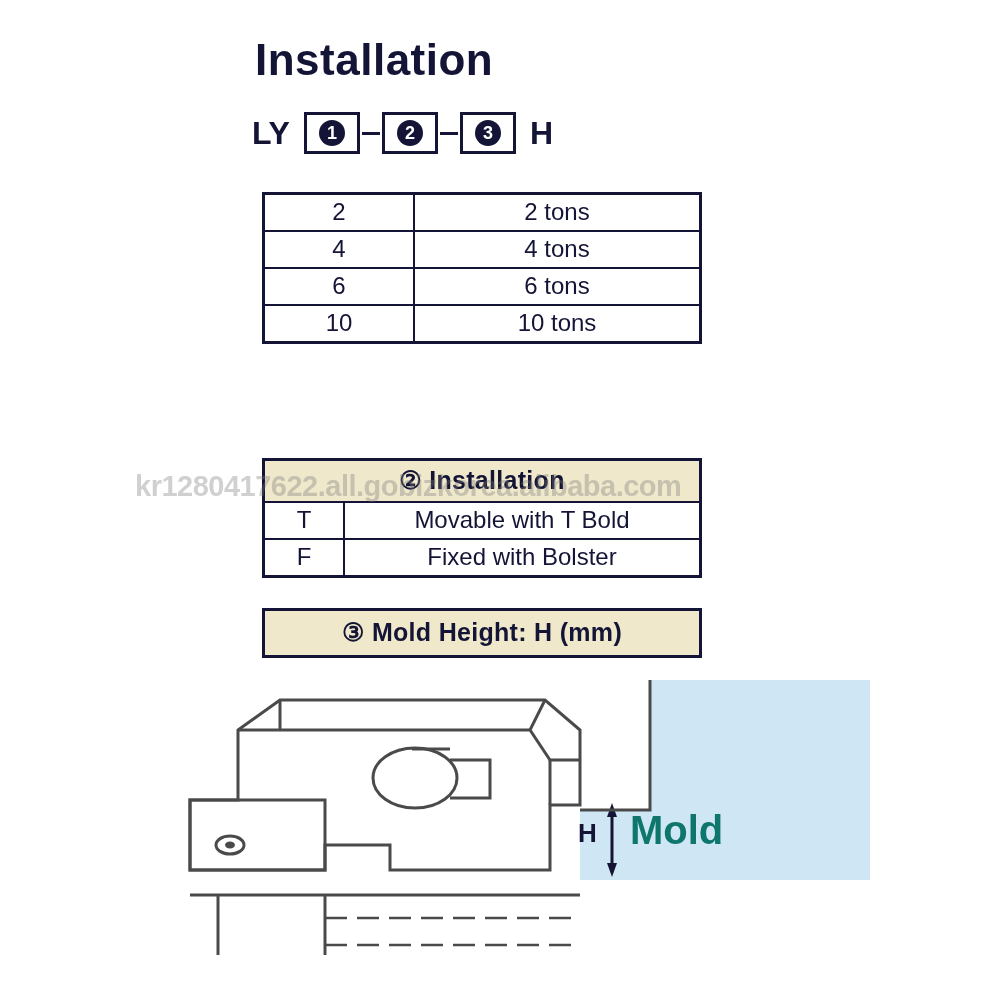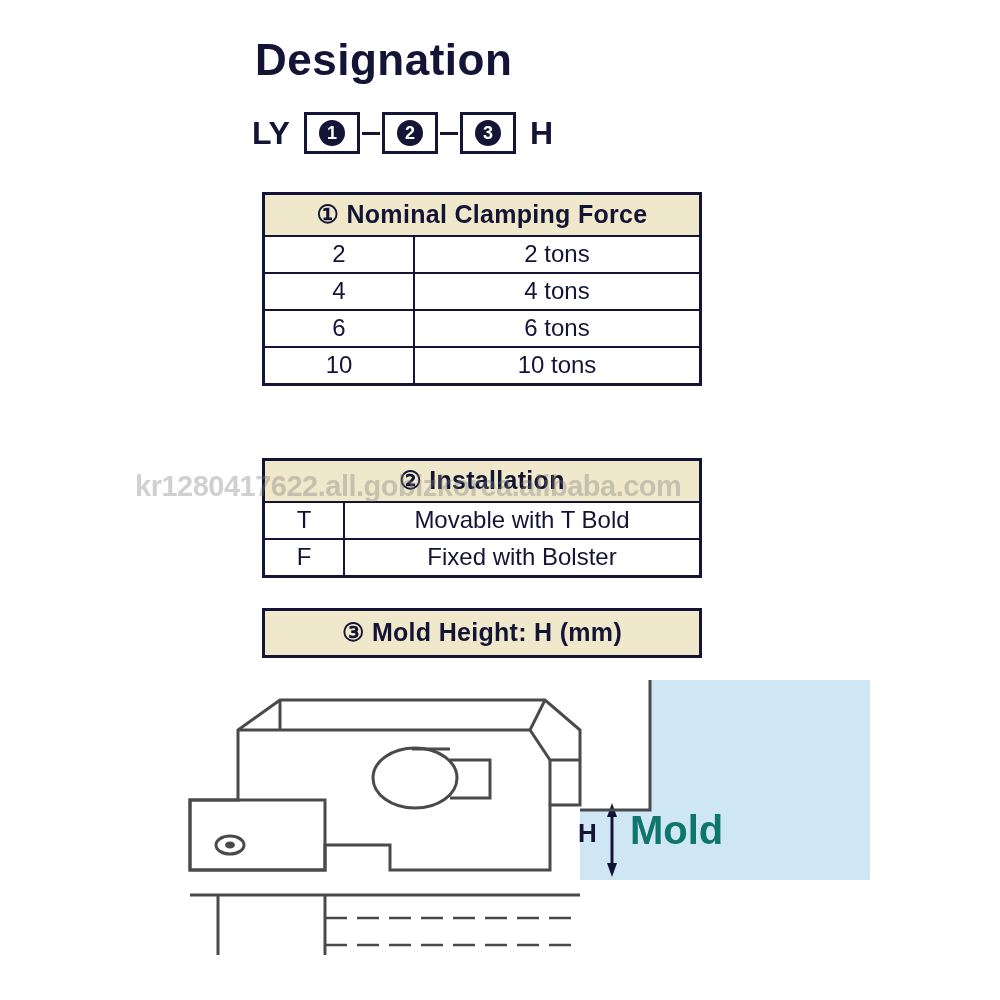--- a/index.html
+++ b/index.html
@@ -175,40 +175,39 @@
     left: 578px;
     top: 818px;
     font-size: 26px;
     font-weight: bold;
     color: #141436;
   }
 </style>
 </head>
 <body>
 
-<div id="title">Designation</div>
+<div id="title">Installation</div>
 
 <div id="code-line">
   <span class="txt lead">LY</span>
   <span class="box">
     <span class="circ-num">1</span>
   </span>
   <span class="dash"></span>
   <span class="box">
     <span class="circ-num">2</span>
   </span>
   <span class="dash"></span>
   <span class="box">
     <span class="circ-num">3</span>
   </span>
   <span class="txt trail">H</span>
 </div>
 
 <div class="spec-table" id="table-force">
-  <div class="hdr">① Nominal Clamping Force</div>
   <table>
     <tbody>
         <tr>
       <td class="left-col">2</td>
       <td>2 tons</td>
     </tr>
     <tr>
       <td class="left-col">4</td>
       <td>4 tons</td>
     </tr>

